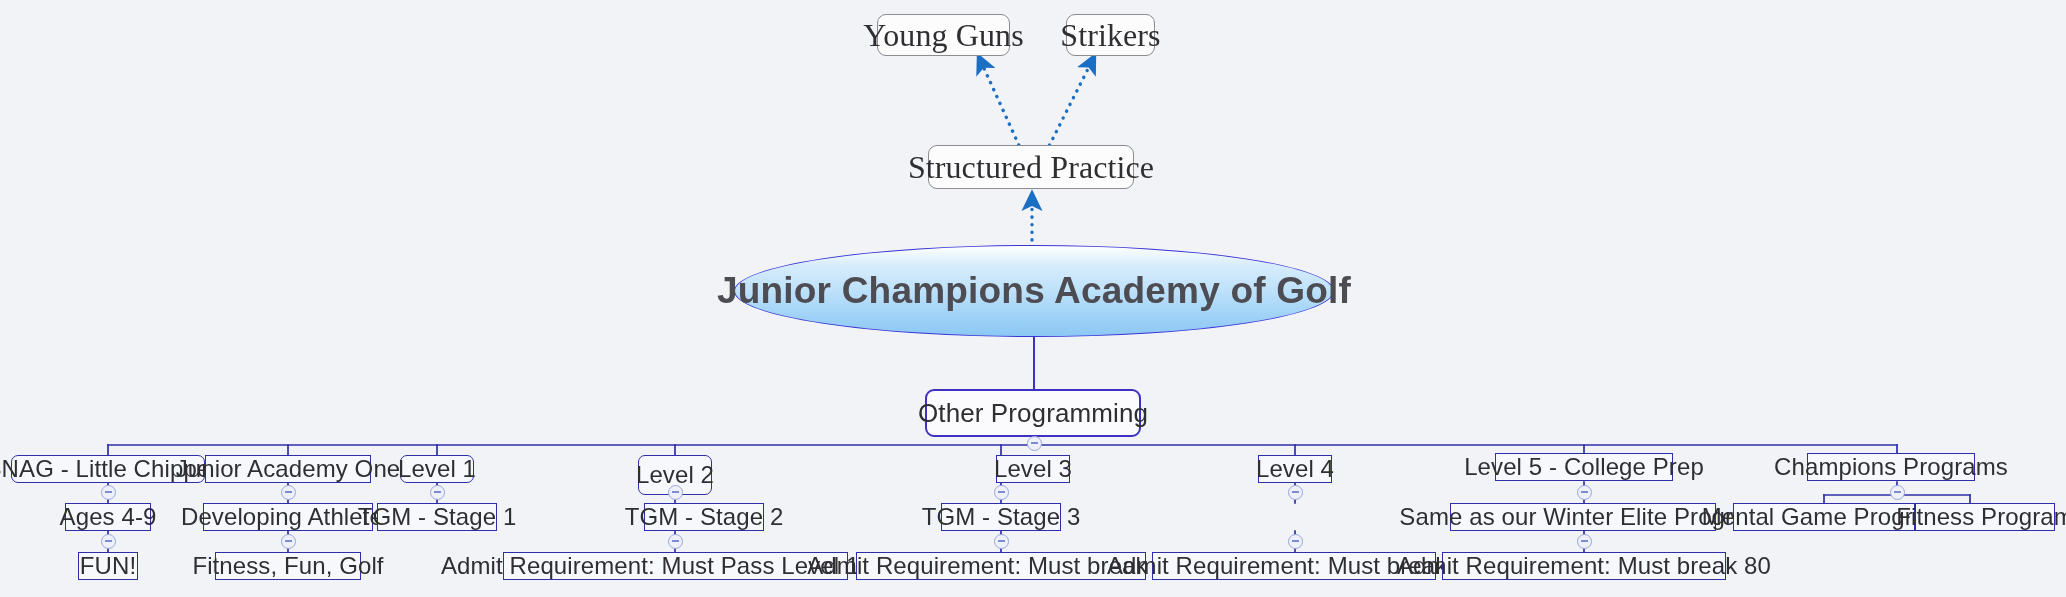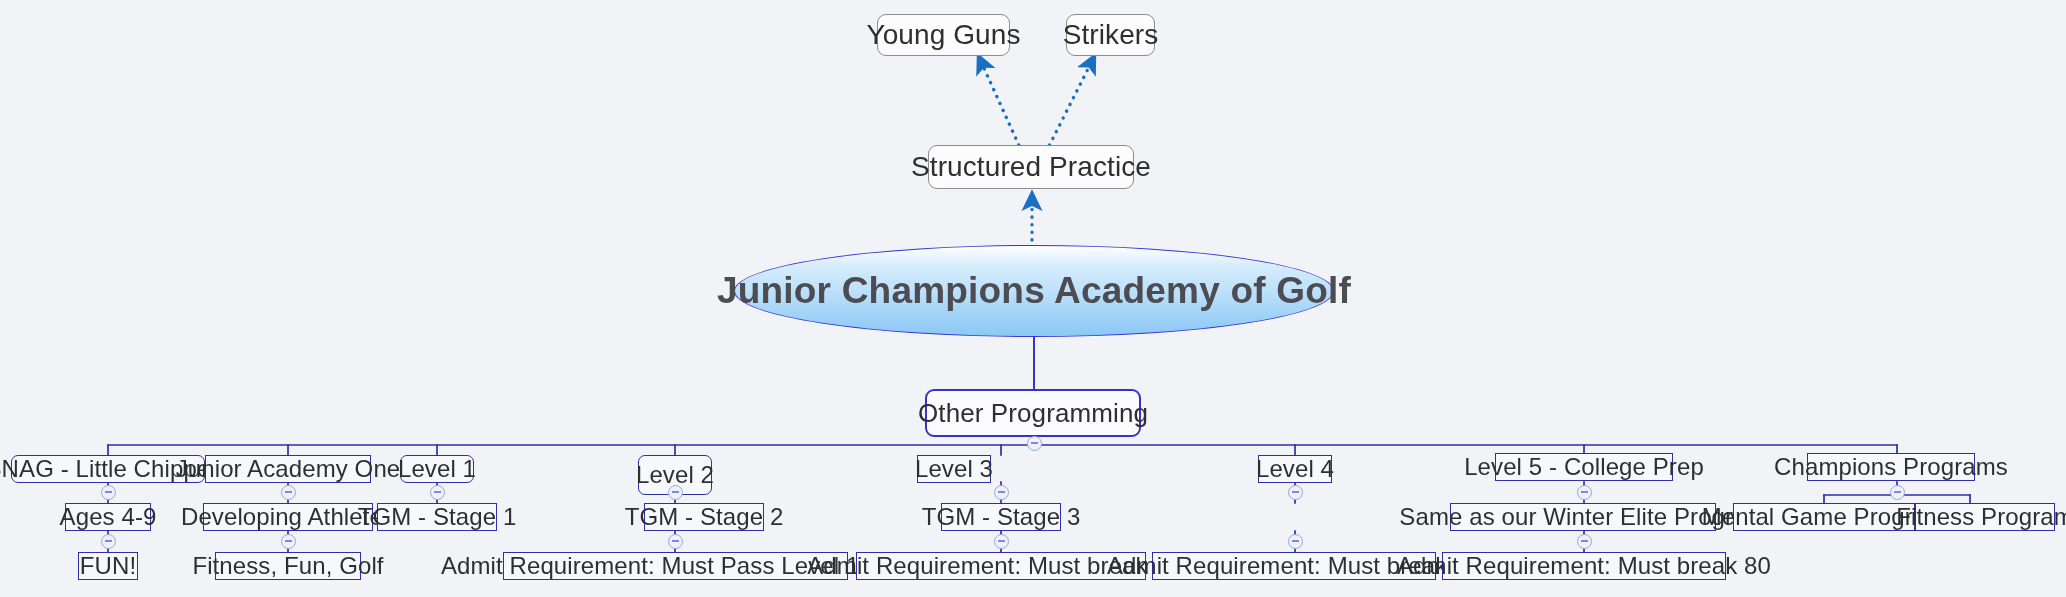--- a/index.html
+++ b/index.html
@@ -50,21 +50,22 @@
   
   .n-rnd {
     border: 1.6px solid #2e2ea8;
     border-radius: 7px;
   }
   
   .n-float {
     border: 1.5px solid #8b8b90;
     border-radius: 9px;
     background: #fcfcfd;
-    font-size: 28px;
+    font-size: 32px;
+    font-family: Liberation Serif, serif;
   }
   
   .n-sel {
     border: 2px solid #3b32c4;
     border-radius: 9px;
     background: #fbfbfd;
     font-size: 26px;
   }
 
   
@@ -238,21 +239,21 @@
 
   <div class="node n-sq" style="left:615px; top:503px; width:120px; height:28px;margin-left:29px;">
     <span>TGM - Stage 2</span>
   </div>
   <div class="handle" style="left:675px; top:541px;"></div>
 
   <div class="node n-sq" style="left:503px; top:552px; width:345px; height:28px;">
     <span>Admit Requirement:  Must Pass Level 1 Test</span>
   </div>
 
-  <div class="node n-sq" style="left:917px; top:455px; width:74px; height:28px;justify-content:center;">
+  <div class="node n-sq" style="left:996px; top:455px; width:74px; height:28px;justify-content:center;">
     <span>Level 3</span>
   </div>
   <div class="handle" style="left:1001px; top:492px;"></div>
 
   <div class="node n-sq" style="left:941px; top:503px; width:120px; height:28px;">
     <span>TGM - Stage 3</span>
   </div>
   <div class="handle" style="left:1001px; top:541px;"></div>
 
   <div class="node n-sq" style="left:856px; top:552px; width:290px; height:28px;">

